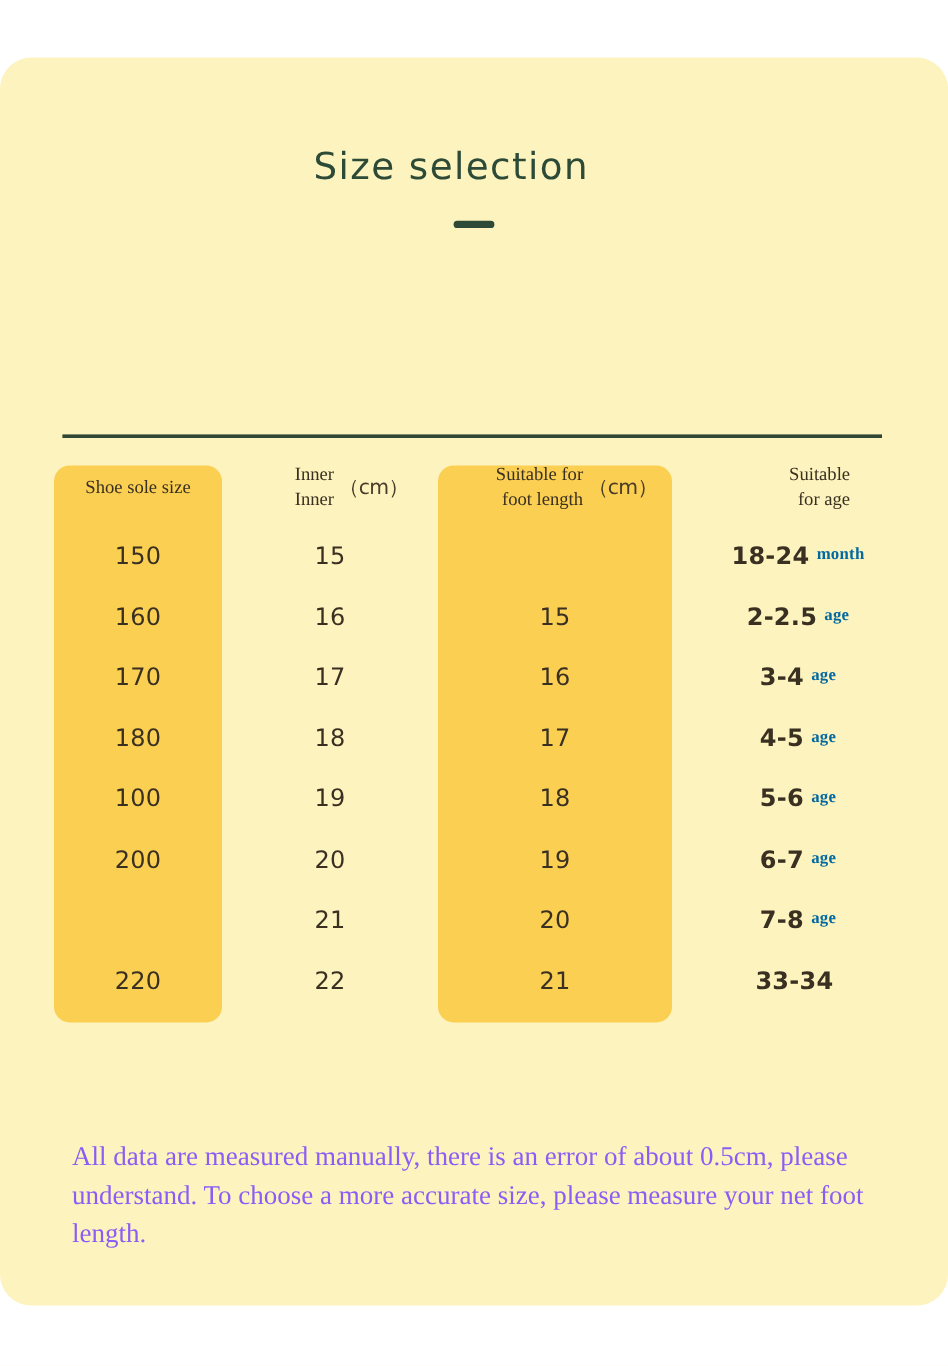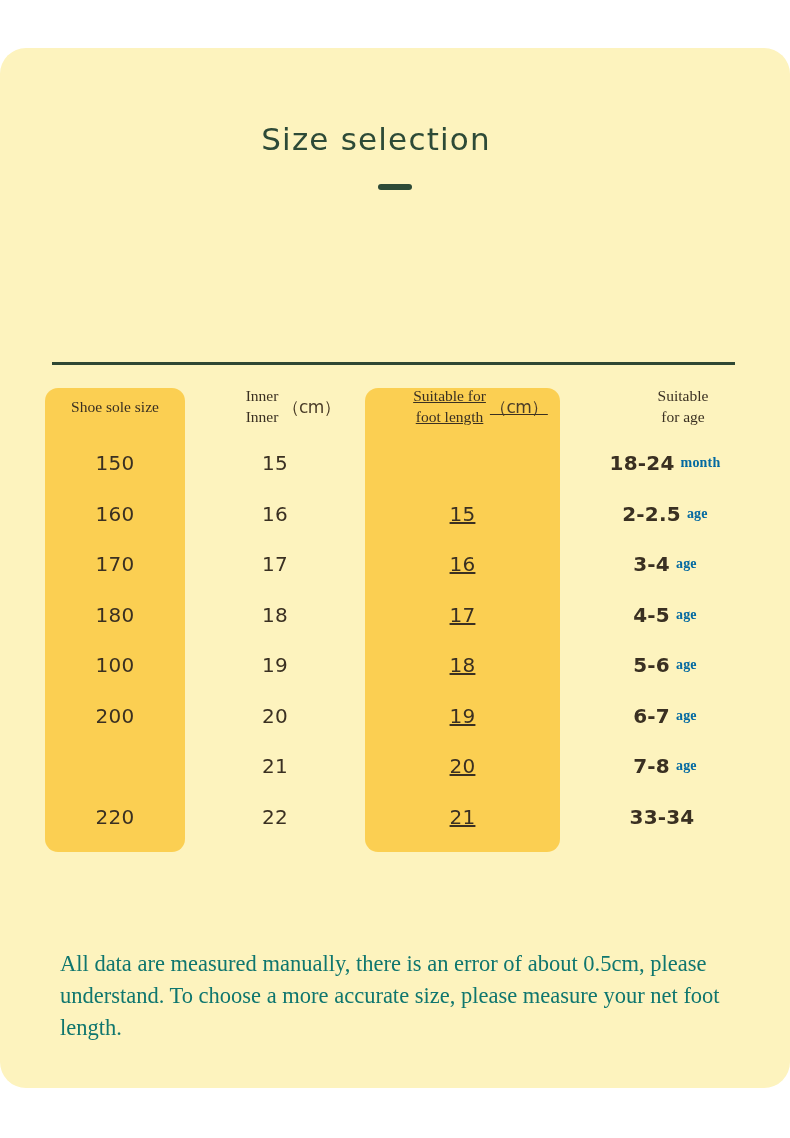--- a/index.html
+++ b/index.html
@@ -91,39 +91,39 @@
     top: 0;
     height: 100%;
     display: flex;
     align-items: center;
     color: #3a3022;
   }
 
   
   .c1 { left: 45px;  width: 140px; justify-content: center; }
   .c2 { left: 190px; width: 170px; justify-content: center; }
-  .c3 { left: 365px; width: 195px; justify-content: center; text-decoration: underline; }
+  .c3 { left: 365px; width: 195px; justify-content: center; }
   .c4 { left: 565px; width: 200px; justify-content: center; }
 
   
   .hcell {
     font-family: "Liberation Serif", serif;
     font-size: 15.5px;
     color: #3a3022;
     line-height: 1.35;
   }
   .hcell .htext { display: inline-block; }
   .hcell .hunit {
     font-family: "DejaVu Sans", sans-serif;
     font-size: 17px;
     color: #4a3c28;
     margin-left: 4px;
     letter-spacing: -0.5px;
   }
-  .h-2lines { text-align: center; margin-left: 36px; }
+  .h-2lines { text-align: right; margin-left: 36px; }
 
   
   .vcell {
     font-family: "DejaVu Sans", sans-serif;
     font-size: 20px;
     color: #3a3022;
     letter-spacing: 0.2px;
   }
   .vcell .unit {
     font-family: "Liberation Serif", serif;
@@ -137,21 +137,21 @@
 
   
   #note {
     position: absolute;
     left: 60px;
     top: 900px;
     width: 660px;
     font-family: "Liberation Serif", serif;
     font-size: 22.5px;
     line-height: 32px;
-    color: #0f766e;
+    color: #8b5cf6;
   }
 </style>
 </head>
 <body>
 
 <div id="card">
 
   <div id="title">Size selection</div>
   <div id="title-dash"></div>
 

